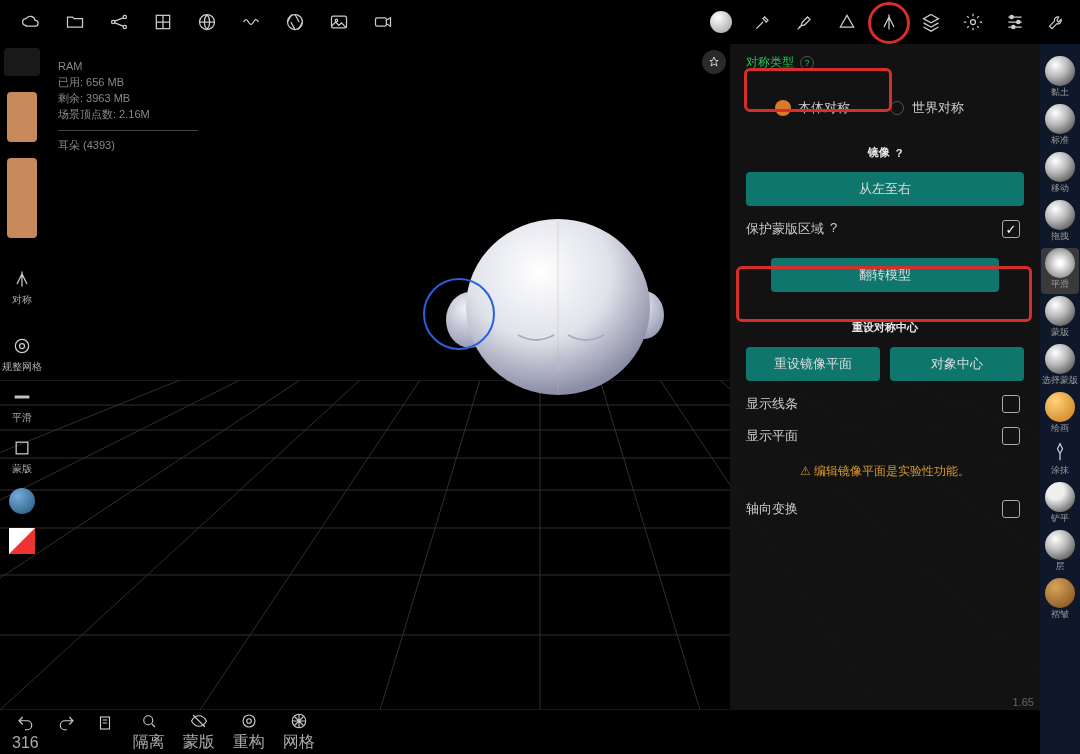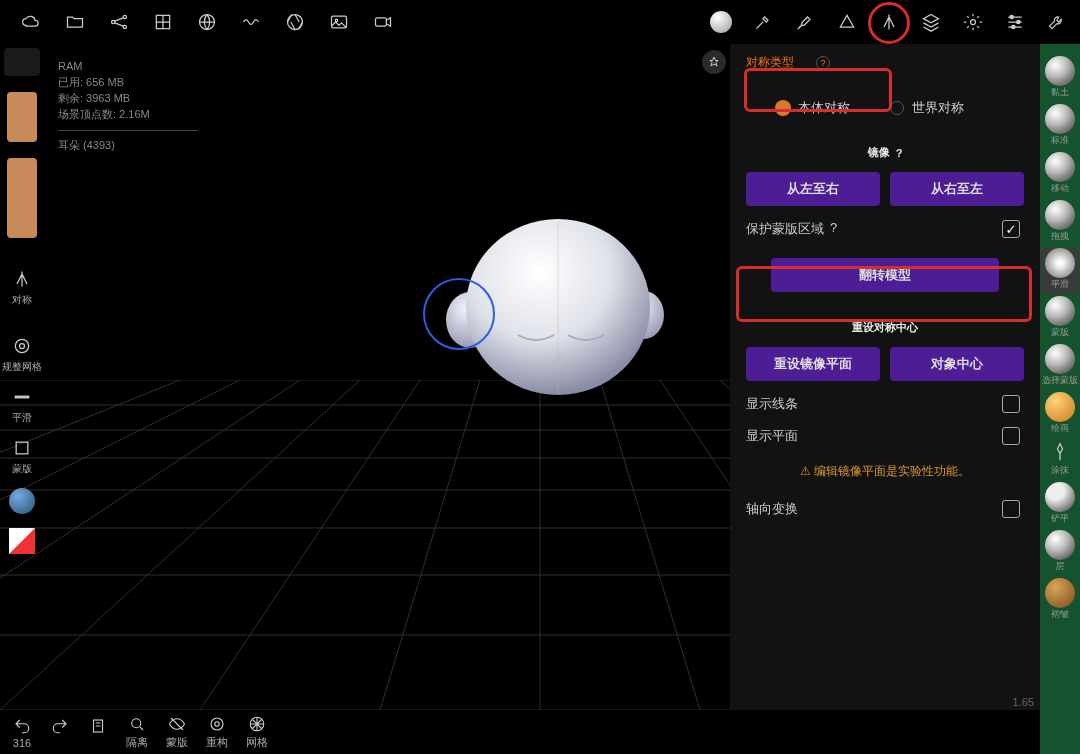--- a/index.html
+++ b/index.html
@@ -15,48 +15,48 @@
 
 
 .leftbar { position:absolute; top:44px; left:0; bottom:44px; width:44px; display:flex; flex-direction:column; align-items:center; }
 .lb-stub { width:36px; height:28px; background:#1a1a1a; border-radius:4px; margin-top:4px; }
 .lb-swatch { width:30px; height:50px; border-radius:4px; margin-top:16px; }
 .lb-item { width:40px; display:flex; flex-direction:column; align-items:center; gap:3px; color:#aaa; font-size:10px; }
 .lb-ico { width:22px; height:22px; display:flex; align-items:center; justify-content:center; }
 .lb-ico svg { width:20px; height:20px; stroke:#ccc; fill:none; stroke-width:1.5; }
 
 
-.rightbar { position:absolute; top:44px; right:0; bottom:0; width:40px; display:flex; flex-direction:column; align-items:center; gap:2px; padding-top:12px; background:#14532d; }
+.rightbar { position:absolute; top:44px; right:0; bottom:0; width:40px; display:flex; flex-direction:column; align-items:center; gap:2px; padding-top:12px; background:#0f172a; }
 .rb-item { width:38px; display:flex; flex-direction:column; align-items:center; color:#999; font-size:9px; cursor:pointer; padding-bottom:3px;}
 .rb-sphere { width:30px; height:30px; border-radius:50%; background:radial-gradient(circle at 35% 30%,#fff,#bbb 40%,#333); }
 .rb-item.active { background:#3a3a3a; border-radius:4px; }
 .rb-item.active .rb-sphere { background:radial-gradient(circle at 50% 50%,#fff 8%,#eee 20%,#888 80%); }
 
 
 .bottombar { position:absolute; left:0; right:0; bottom:0; height:44px; display:flex; align-items:center; gap:18px; padding:0 12px; }
-.bb-item { display:flex; flex-direction:column; align-items:center; color:#aaa; font-size:11px; gap:1px; cursor:pointer; }
+.bb-item { display:flex; flex-direction:column; align-items:center; color:#aaa; font-size:16px; gap:1px; cursor:pointer; }
 .bb-ico { width:20px; height:20px; display:flex; align-items:center; justify-content:center; }
 .bb-ico svg { width:18px; height:18px; stroke:#ccc; fill:none; stroke-width:1.5; }
 
 
 .stats { position:absolute; top:58px; left:58px; color:#888; font-size:11px; line-height:16px; }
 .stats hr { border:none; border-top:1px solid #444; margin:8px 0 6px; width:140px; }
 
 
 .panel { position:absolute; top:44px; right:40px; width:310px; bottom:44px; background:rgba(20,20,20,0.92); padding:10px 16px; overflow:hidden; }
-.sec-title { color:#f97316; font-size:12px; display:flex; align-items:center; gap:22px; }
+.sec-title { color:#22c55e; font-size:12px; display:flex; align-items:center; gap:6px; }
 .sec-title .q { width:14px; height:14px; border:1px solid #555; border-radius:50%; font-size:9px; display:flex; align-items:center; justify-content:center; }
 .radio-row { display:flex; gap:40px; margin:28px 0 0 30px; align-items:center; }
 .radio { display:flex; align-items:center; gap:8px; font-size:13px; color:#ccc; cursor:pointer; }
 .radio-dot { width:14px; height:14px; border-radius:50%; border:1px solid #555; }
 .radio-dot.on { border:none; background:#d97a2b; box-shadow:0 0 0 1px #d97a2b; }
 .hl-box { position:absolute; border:3px solid #d62d2d; border-radius:6px; pointer-events:none; }
 .h { text-align:center; color:#e8e8e8; font-weight:600; font-size:11px; margin:28px 0 12px; display:flex; justify-content:center; align-items:center; gap:6px; }
 .btn-row { display:flex; gap:10px; }
-.btn { flex:1; background:#4c1d95; color:#ddd; font-size:13px; height:34px; border-radius:4px; display:flex; align-items:center; justify-content:center; cursor:pointer;font-weight:bold; }
+.btn { flex:1; background:#0f766e; color:#ddd; font-size:13px; height:34px; border-radius:4px; display:flex; align-items:center; justify-content:center; cursor:pointer; }
 .btn.wide { margin:0 25px; }
 .prop-row { display:flex; align-items:center; justify-content:space-between; font-size:13px; color:#ccc; margin-top:14px; padding-right:4px; }
 .chk { width:18px; height:18px; border:1.5px solid #aaa; border-radius:3px; display:flex; align-items:center; justify-content:center; }
 .chk.on::after { content:"✓"; color:#fff; font-size:13px; }
 .warn { color:#d89a2e; font-size:12px; text-align:center; margin-top:18px; }
 
 .pin { position:absolute; top:50px; left:702px; width:24px; height:24px; border-radius:50%; background:#2a2a2a; display:flex; align-items:center; justify-content:center; color:#ccc; font-size:12px; }
 
 
 .viewport { position:absolute; inset:0; z-index:-1; }
@@ -372,21 +372,20 @@
       </div>
   </div>
   <div class="hl-box" style="top:24px;left:14px;width:148px;height:44px"></div>
 
   <div class="h">
       <span>镜像</span>
       <span class="q">?</span>
     </div>
   <div class="btn-row">
     <div class="btn">从左至右</div>
-    <div class="btn">从右至左</div>
   </div>
   <div class="prop-row">
     <span style="display:flex;align-items:flex-start;gap:6px">
         <span>保护蒙版区域</span>
         <span class="q">?</span>
       </span>
     <div class="chk on"></div>
   </div>
 
   <div style="height:20px"></div>

